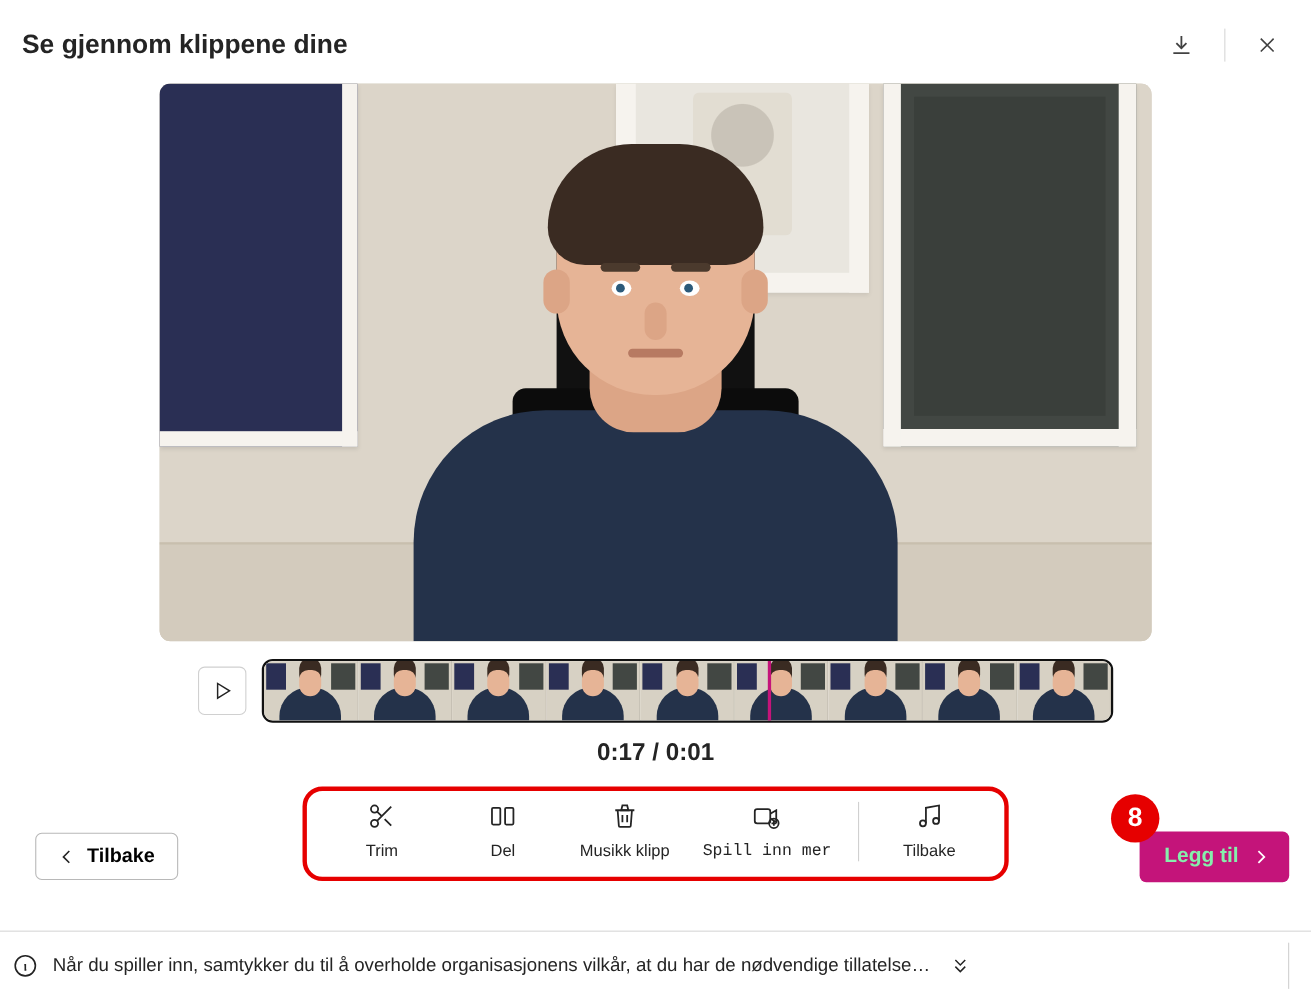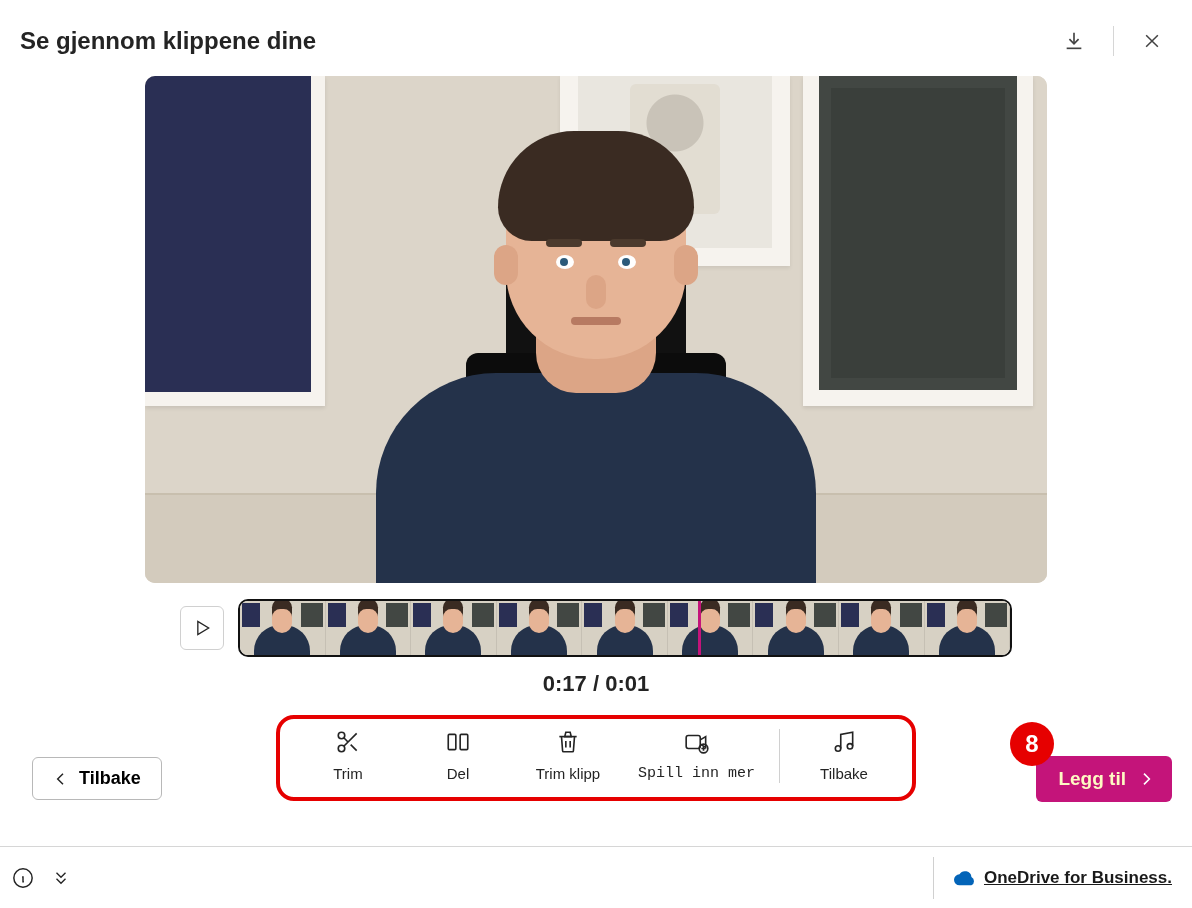--- a/index.html
+++ b/index.html
@@ -204,21 +204,21 @@
     border-radius:50%;
     background:#e60000;
     color:#fff;
     font-size:24px;
     font-weight:700;
     display:flex; align-items:center; justify-content:center;
   }
   .add-btn {
     display:flex; align-items:center; gap:12px;
     background:#c4147a;
-    color:#fef9c3;
+    color:#86efac;
     border:none;
     border-radius:6px;
     padding:12px 18px 12px 22px;
     font-size:19px;
     font-weight:600;
     cursor:pointer;
   }
 
   .footer {
     position:absolute;
@@ -376,21 +376,21 @@
         </svg>
       <span>Del</span>
     </div>
     <div class="tool">
       <svg width="26" height="26" viewBox="0 0 24 24" fill="none" stroke="#242424" stroke-width="1.5">
           <path d="M4 7h16"></path>
           <path d="M10 3h4l1 4H9z"></path>
           <path d="M6 7l1 13a1 1 0 0 0 1 1h8a1 1 0 0 0 1-1l1-13"></path>
           <path d="M10 11v6M14 11v6"></path>
         </svg>
-      <span>Trim klipp</span>
+      <span>Musikk klipp</span>
     </div>
     <div class="tool wide">
       <svg width="28" height="26" viewBox="0 0 24 24" fill="none" stroke="#242424" stroke-width="1.5">
           <rect x="2" y="6" width="13" height="12" rx="2"></rect>
           <path d="m15 10 5-3v10l-5-3"></path>
           <circle cx="18" cy="18" r="4"></circle>
           <path d="M18 16v4M16 18h4"></path>
         </svg>
       <span>Spill inn mer</span>
     </div>
@@ -422,27 +422,22 @@
       </svg>
   </button>
 </div>
 
 <div class="footer">
   <div class="msg">
     <svg width="22" height="22" viewBox="0 0 24 24" fill="none" stroke="#242424" stroke-width="1.6">
         <circle cx="12" cy="12" r="10"></circle>
         <path d="M12 8h.01M11 11h1v5h1"></path>
       </svg>
+    <span>Når du spiller inn, samtykker du til å overholde organisasjonens vilkår, at du har de nødvendige tillatelse…</span>
     <button class="icon-btn">
       <svg width="18" height="18" viewBox="0 0 24 24" fill="none" stroke="#242424" stroke-width="1.8">
           <path d="m6 5 6 6 6-6"></path>
           <path d="m6 13 6 6 6-6"></path>
         </svg>
     </button>
   </div>
   <div class="vdiv"></div>
-  <div class="onedrive">
-    <svg class="cloud-icon" width="22" height="16" viewBox="0 0 24 16" fill="#0364b8">
-        <path d="M6 16a6 6 0 0 1 0-12 7 7 0 0 1 13 3 5 5 0 0 1 0 9H6z"></path>
-      </svg>
-    <span>OneDrive for Business.</span>
-  </div>
 </div>
 
 </body></html>

